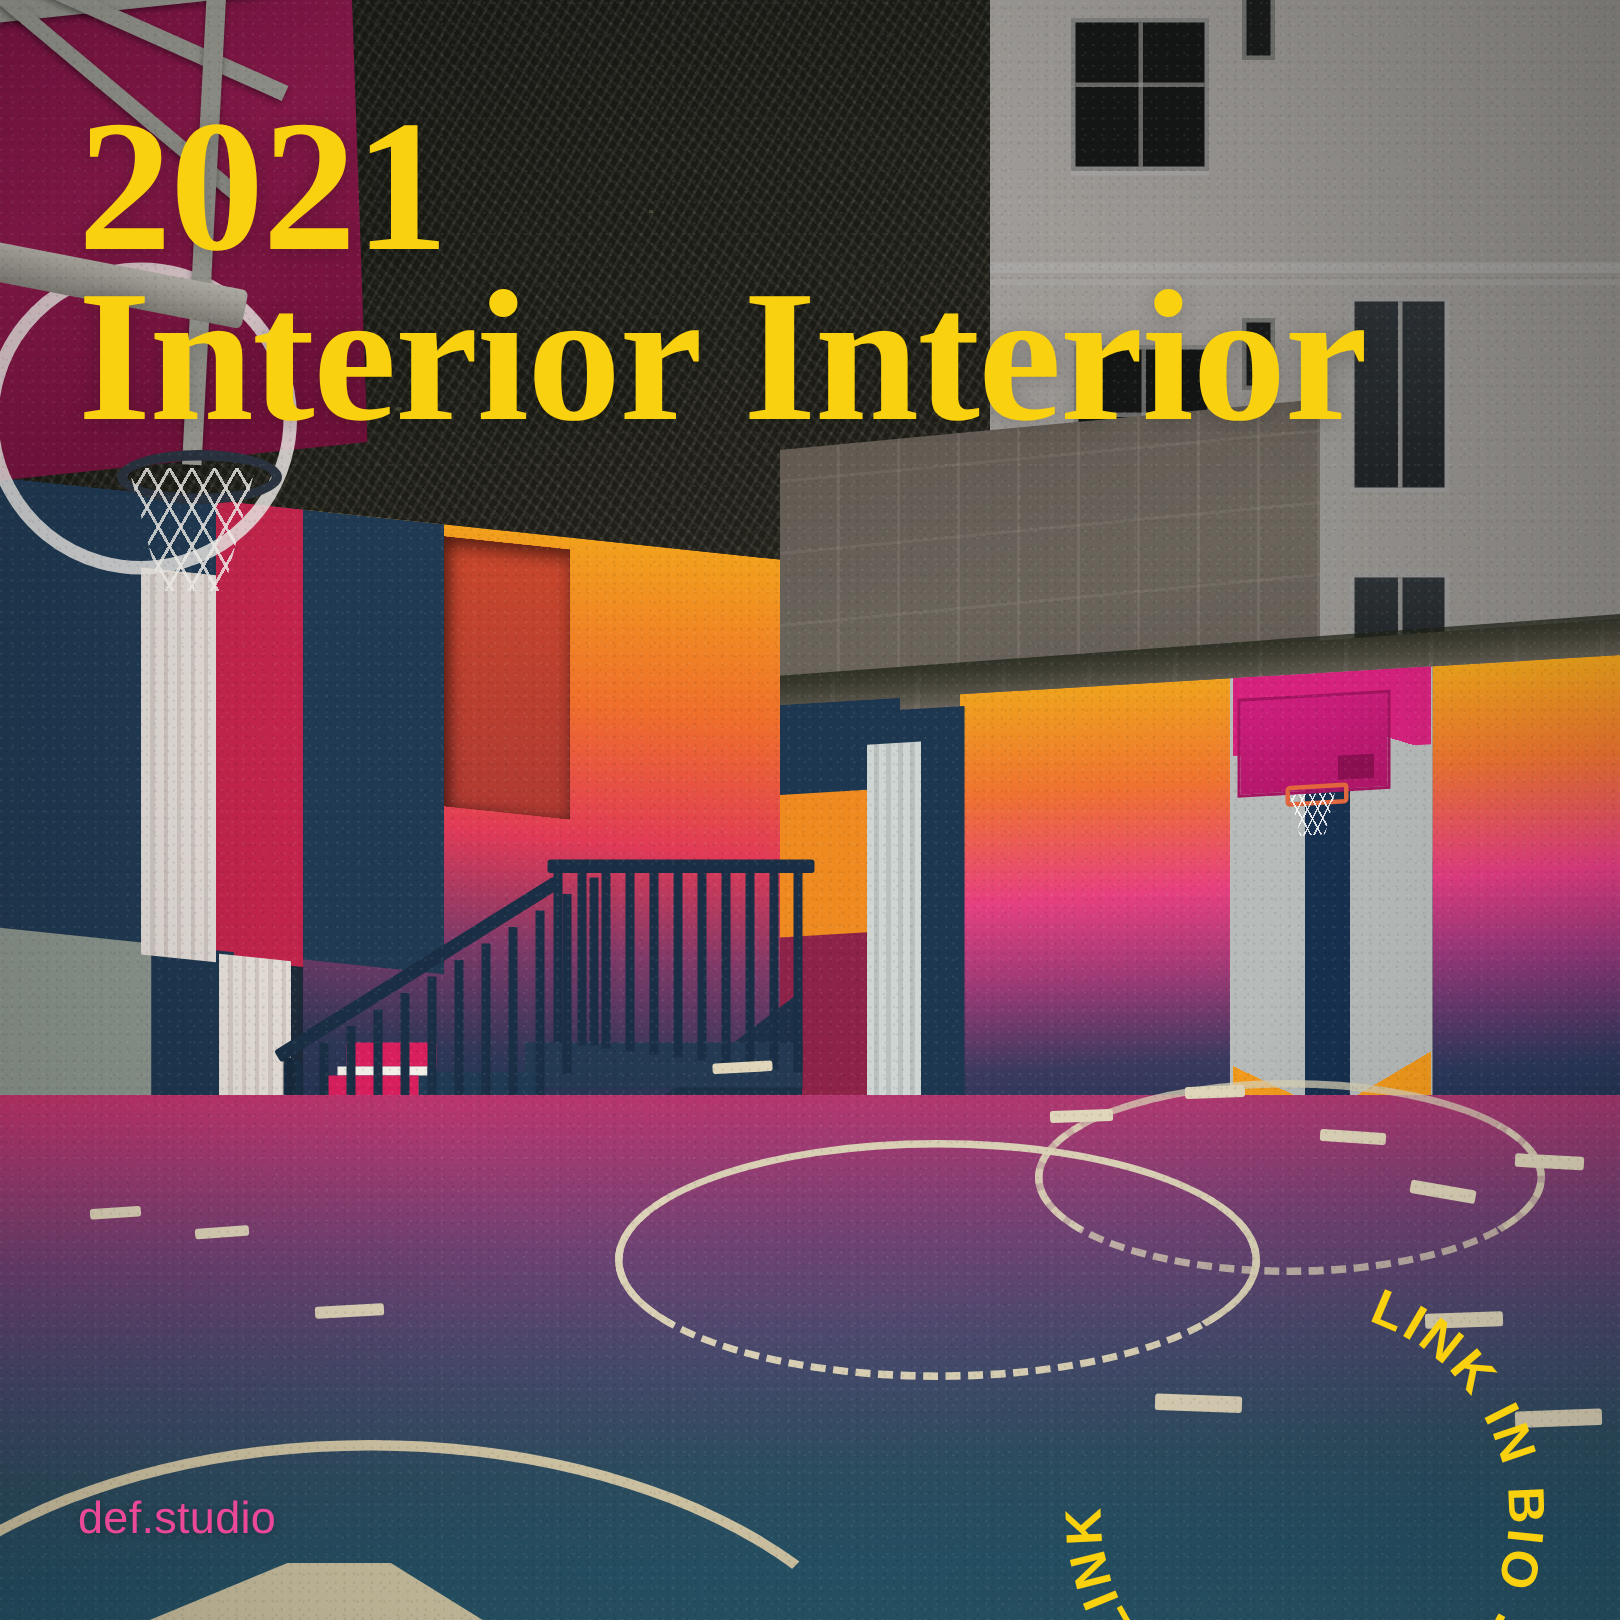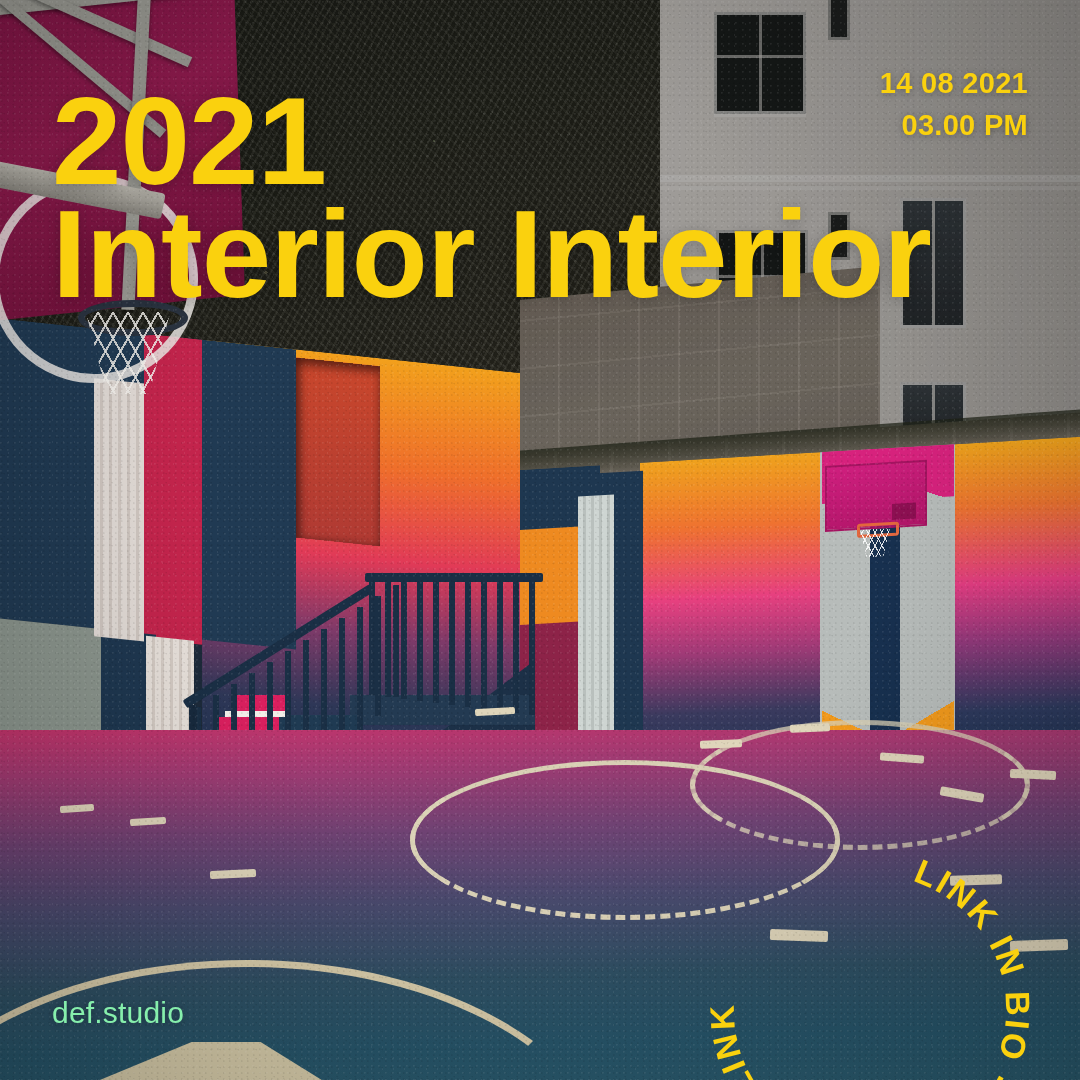--- a/index.html
+++ b/index.html
@@ -152,23 +152,23 @@
       radial-gradient(circle at 78% 19%,rgba(255,255,255,.7) 0 .6px,transparent 1px),
       radial-gradient(circle at 31% 84%,rgba(0,0,0,.7) 0 .6px,transparent 1px);
     background-size:7px 7px,9px 9px,11px 11px,6px 6px;}
   .vignette{position:absolute;inset:0;pointer-events:none;
     background:radial-gradient(ellipse at 50% 45%,rgba(0,0,0,0) 45%,rgba(0,0,0,.22) 100%);}
 
   
   .overlay{position:absolute;inset:0;}
 
   .title{
-    position:absolute;left:52px;top:64px;
+    position:absolute;left:52px;top:48px;
     color:var(--accent,#fad10e);
-    font-family:Liberation Sans, sans-serif;
+    font-family:Liberation Serif, serif;
     font-weight:700;
     letter-spacing:-1px;
     line-height:.90;
     text-shadow:0 2px 14px rgba(0,0,0,.22);
   }
   .title .l1{display:block;font-size:125px;}
   .title .l2{display:block;font-size:125px;}
 
   .datetime{
     position:absolute;right:52px;top:62px;
@@ -177,21 +177,21 @@
     font-weight:700;
     font-size:29px;
     line-height:1.45;
     letter-spacing:.3px;
     text-shadow:0 1px 7px rgba(0,0,0,.3);
   }
   .datetime span{display:block;}
 
   .brand{
     position:absolute;left:52px;top:996px;
-    color:#86efac;
+    color:#ec4899;
     font-size:30px;
     font-weight:400;
     letter-spacing:.2px;
     text-shadow:0 1px 6px rgba(0,0,0,.3);
   }
 
   .badge{position:absolute;left:705px;top:845px;width:330px;height:330px;}
   .badge svg{width:100%;height:100%;overflow:visible;}
   .badge text{
     font-family:"Liberation Sans",sans-serif;
@@ -373,24 +373,20 @@
     <div class="vignette"></div>
   </div>
 
   <div class="overlay">
 
     <h1 class="title">
       <span class="l1">2021</span>
       <span class="l2">Interior Interior</span>
     </h1>
 
-    <div class="datetime">
-      <span>14 08 2021</span>
-      <span>03.00 PM</span>
-    </div>
 
     <div class="brand">def.studio</div>
 
     <div class="badge">
       <svg viewBox="0 0 330 330" aria-hidden="true">
         <defs>
           <path id="circPath" d="M 165,165 m -136,0 a 136,136 0 1,1 272,0 a 136,136 0 1,1 -272,0"></path>
         </defs>
         <text>
           <textPath href="#circPath" startOffset="30%" id="badgeTextPath">LINK IN BIO · LINK IN BIO · LINK IN BIO · </textPath>

